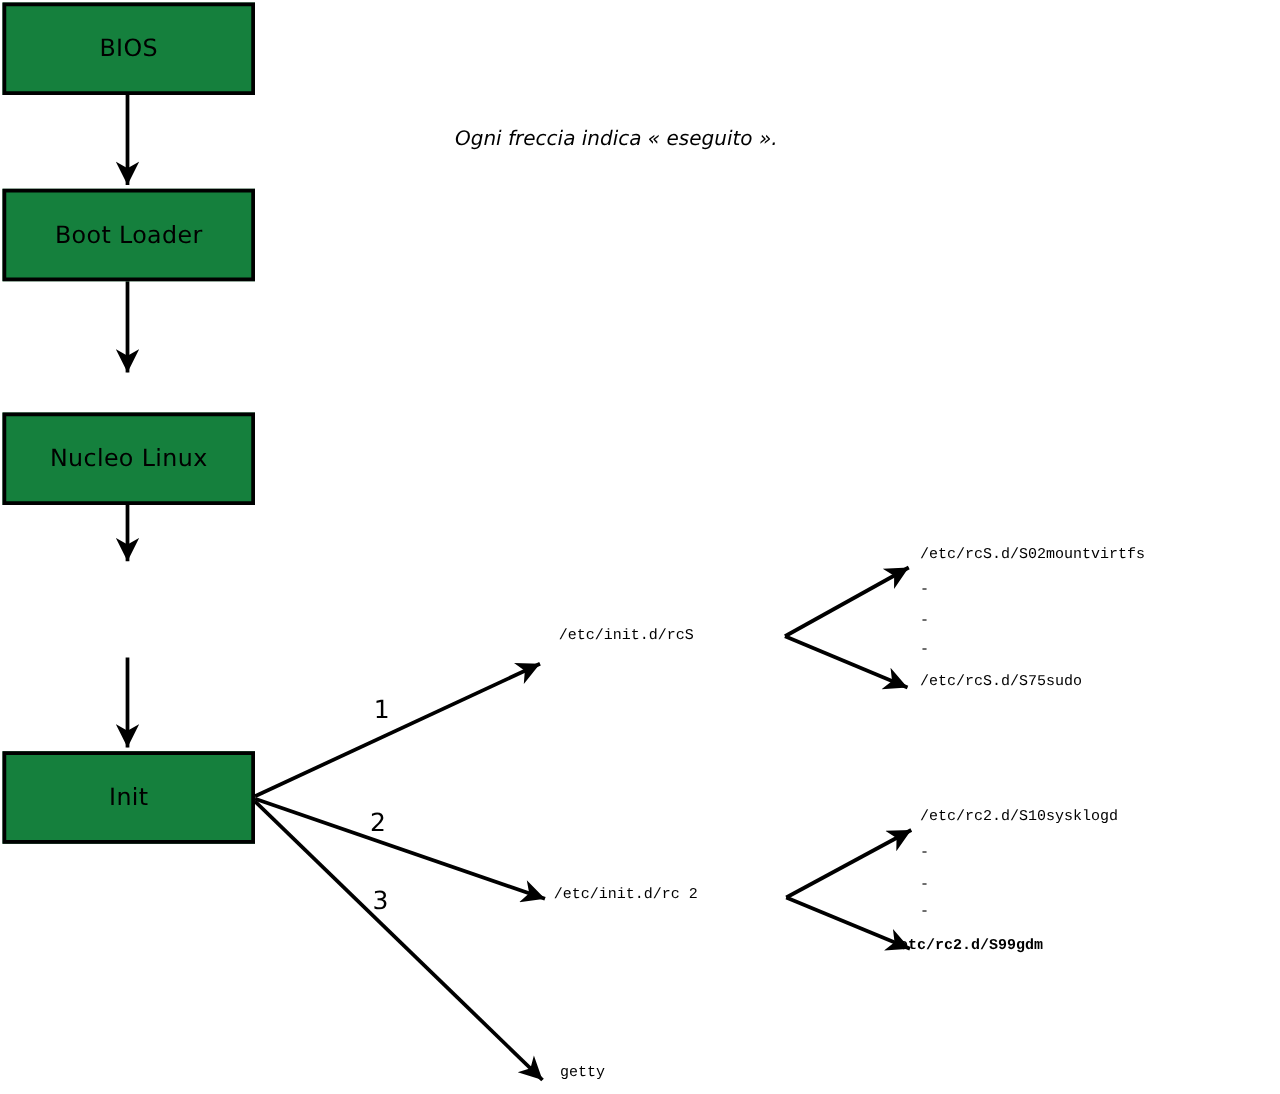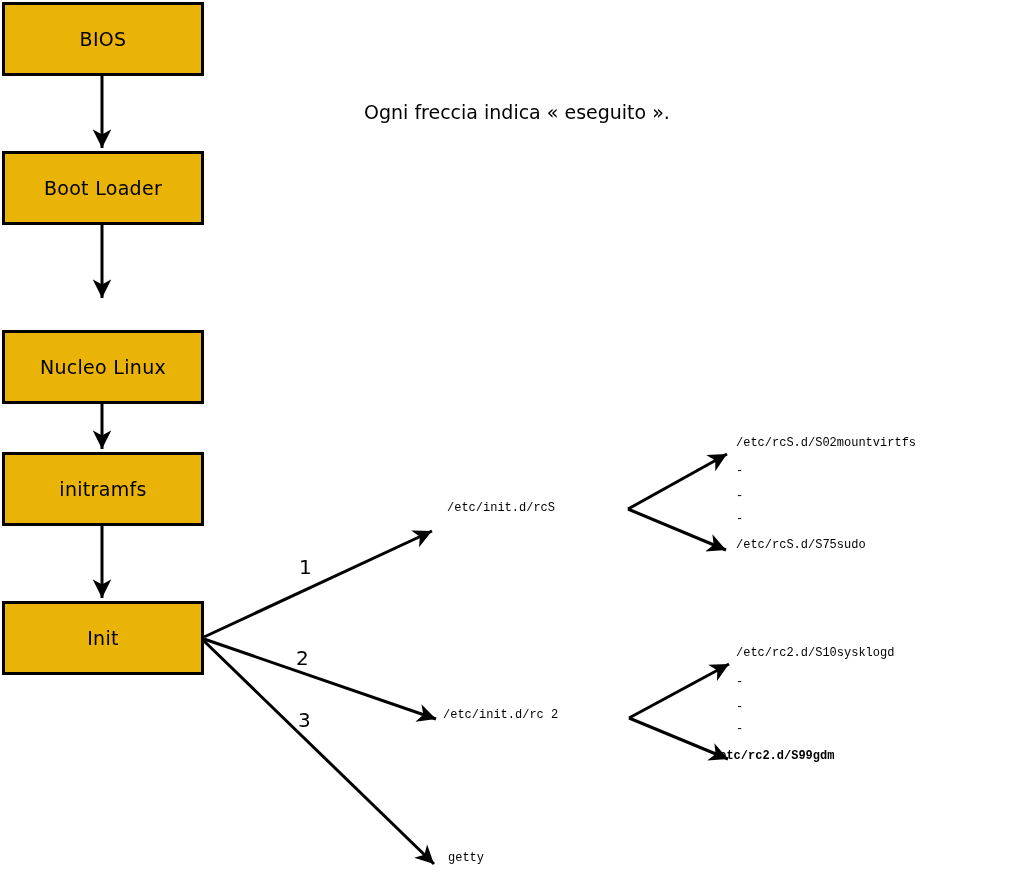--- a/index.html
+++ b/index.html
@@ -24,42 +24,43 @@
     height: 875px;
     pointer-events: none;
   }
   .flow-box {
     position: absolute;
     left: 2px;
     width: 202px;
     height: 74px;
     box-sizing: border-box;
     border: 3px solid #000000;
-    background: #eab308;
+    background: #15803d;
     display: flex;
     align-items: center;
     justify-content: center;
   }
   .flow-box .box-label {
     font-size: 19px;
     letter-spacing: 0.3px;
     white-space: pre;
   }
   .box-bios      { top: 2px;   }
   .box-boot     { top: 151px; }
   .box-nucleo   { top: 301px; margin-top: 29px; }
   .box-initramfs{ top: 452px; }
   .box-init     { top: 601px; }
 
   .caption {
     position: absolute;
     left: 364px;
     top: 101px;
-    font-size: 19px;
+    font-size: 16px;
     white-space: pre;
+    font-style: italic;
   }
   .branch-num {
     position: absolute;
     font-size: 20px;
     line-height: 20px;
     white-space: pre;
   }
   .num-1 { left: 299px; top: 557px; }
   .num-2 { left: 296px; top: 648px; }
   .num-3 { left: 298px; top: 710px; }
@@ -123,23 +124,20 @@
 
   <div class="flow-box box-bios">
     <span class="box-label">BIOS</span>
   </div>
   <div class="flow-box box-boot">
     <span class="box-label">Boot Loader</span>
   </div>
   <div class="flow-box box-nucleo">
     <span class="box-label">Nucleo Linux</span>
   </div>
-  <div class="flow-box box-initramfs">
-    <span class="box-label">initramfs</span>
-  </div>
   <div class="flow-box box-init">
     <span class="box-label">Init</span>
   </div>
 
   <div class="caption">Ogni freccia indica « eseguito ».</div>
 
   <div class="branch-num num-1">1</div>
   <div class="branch-num num-2">2</div>
   <div class="branch-num num-3">3</div>
 

